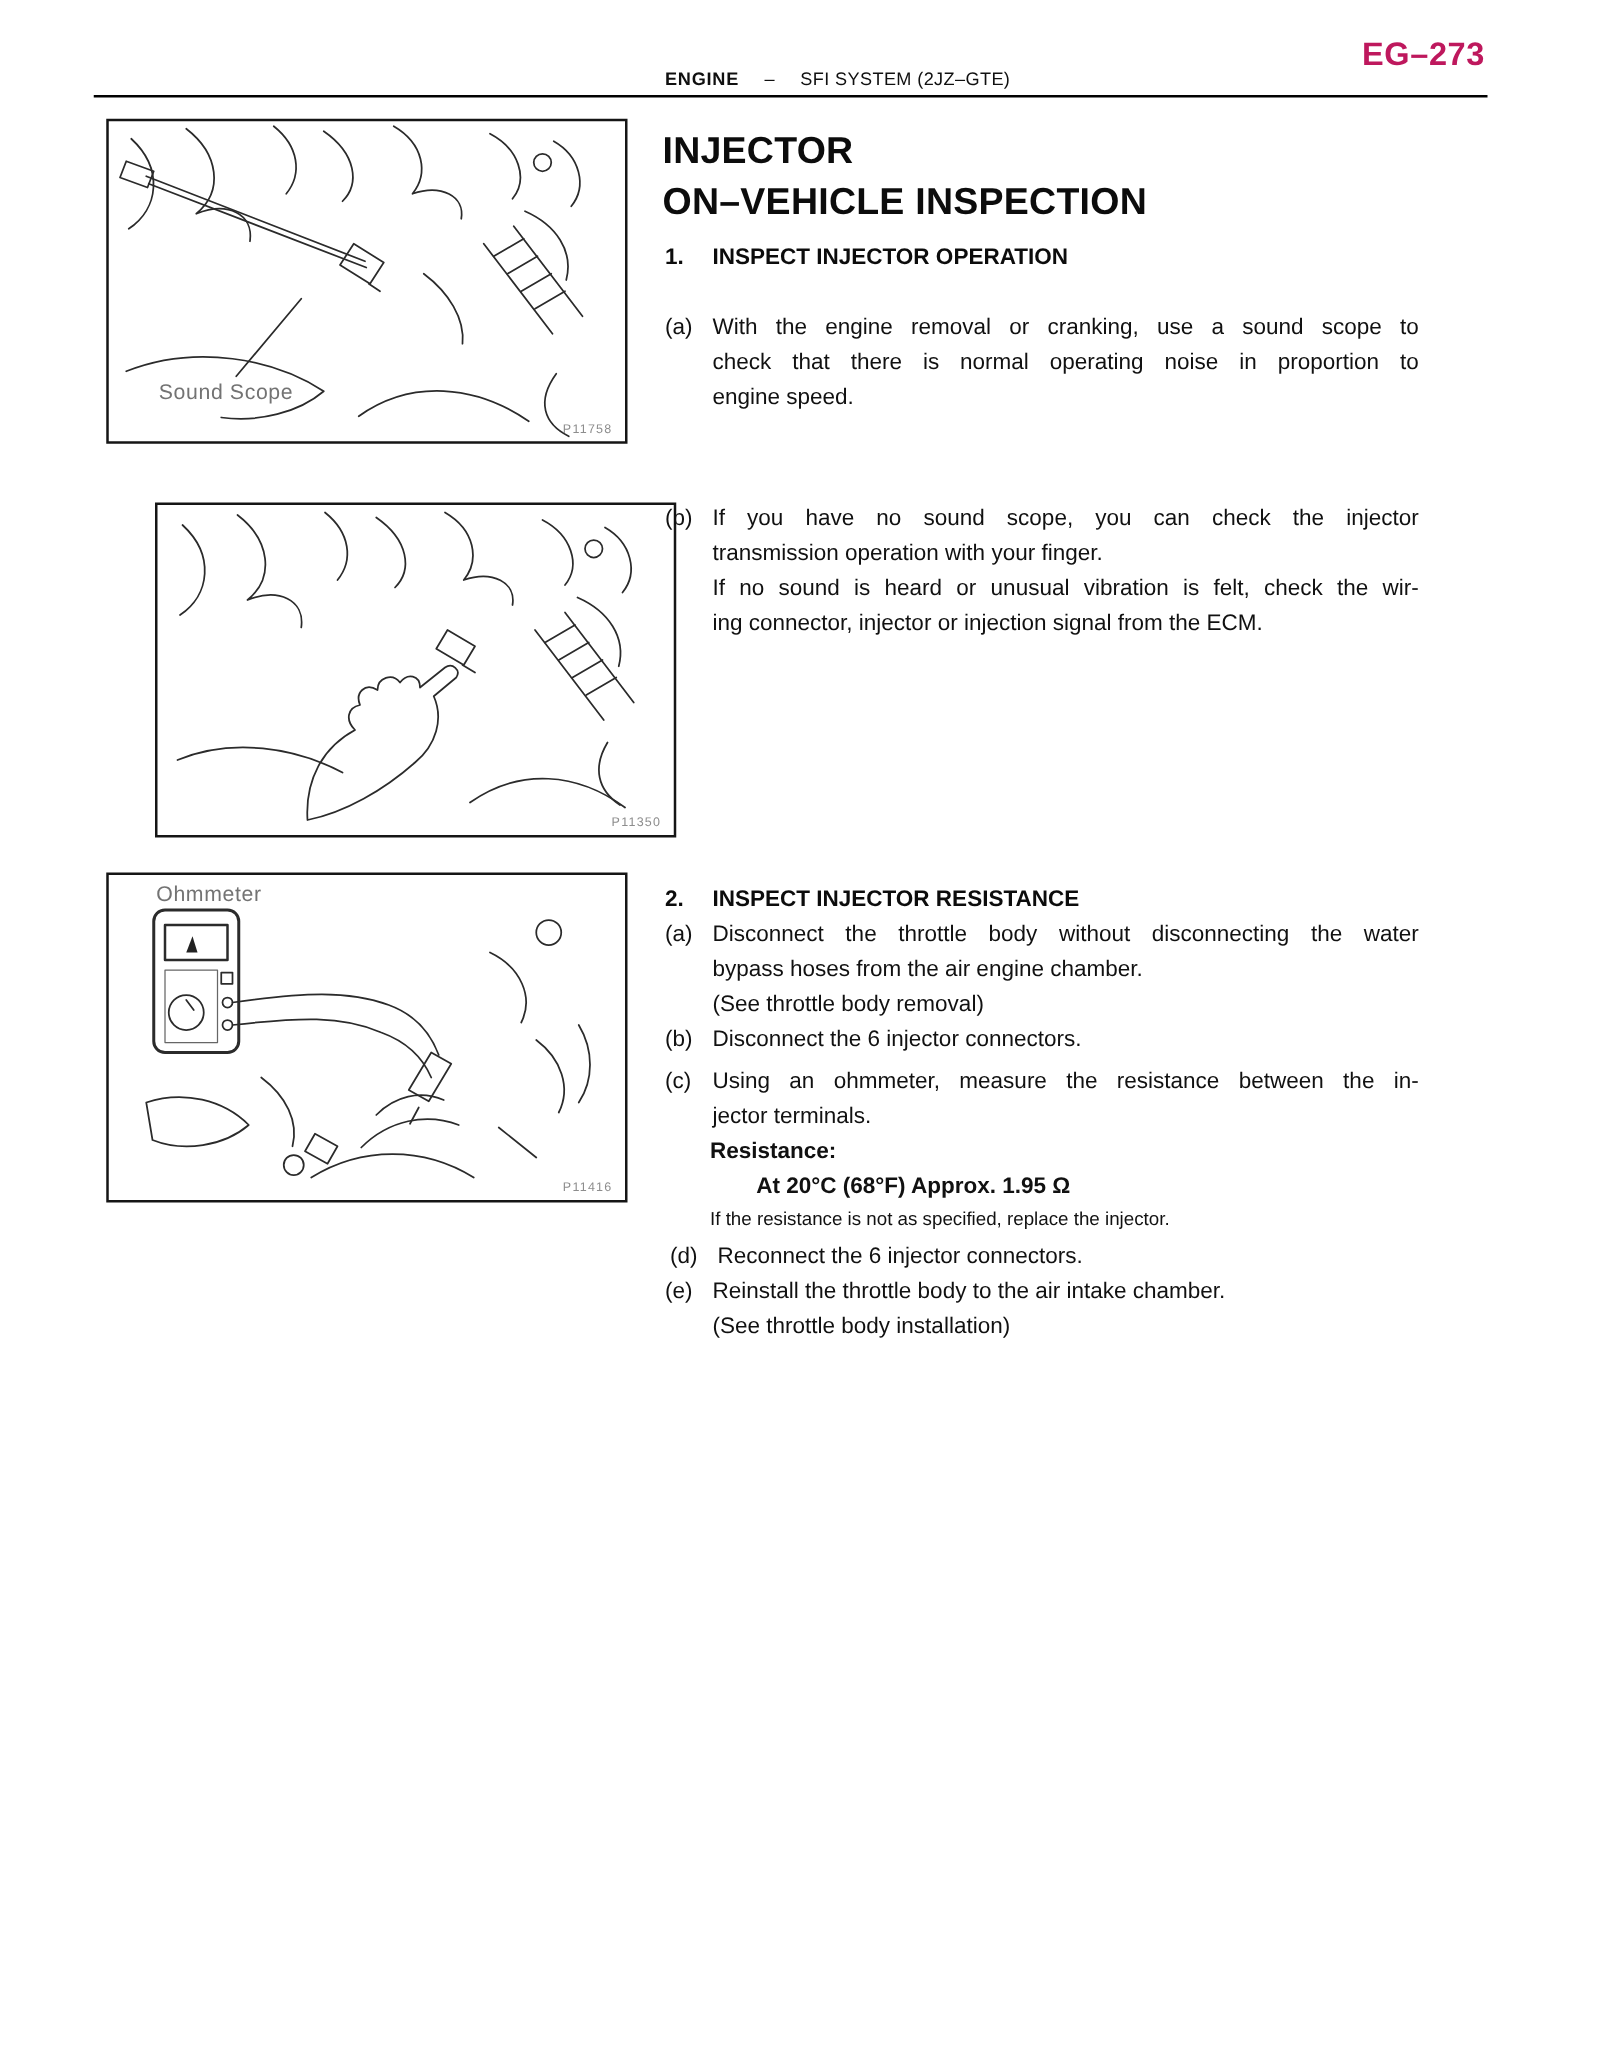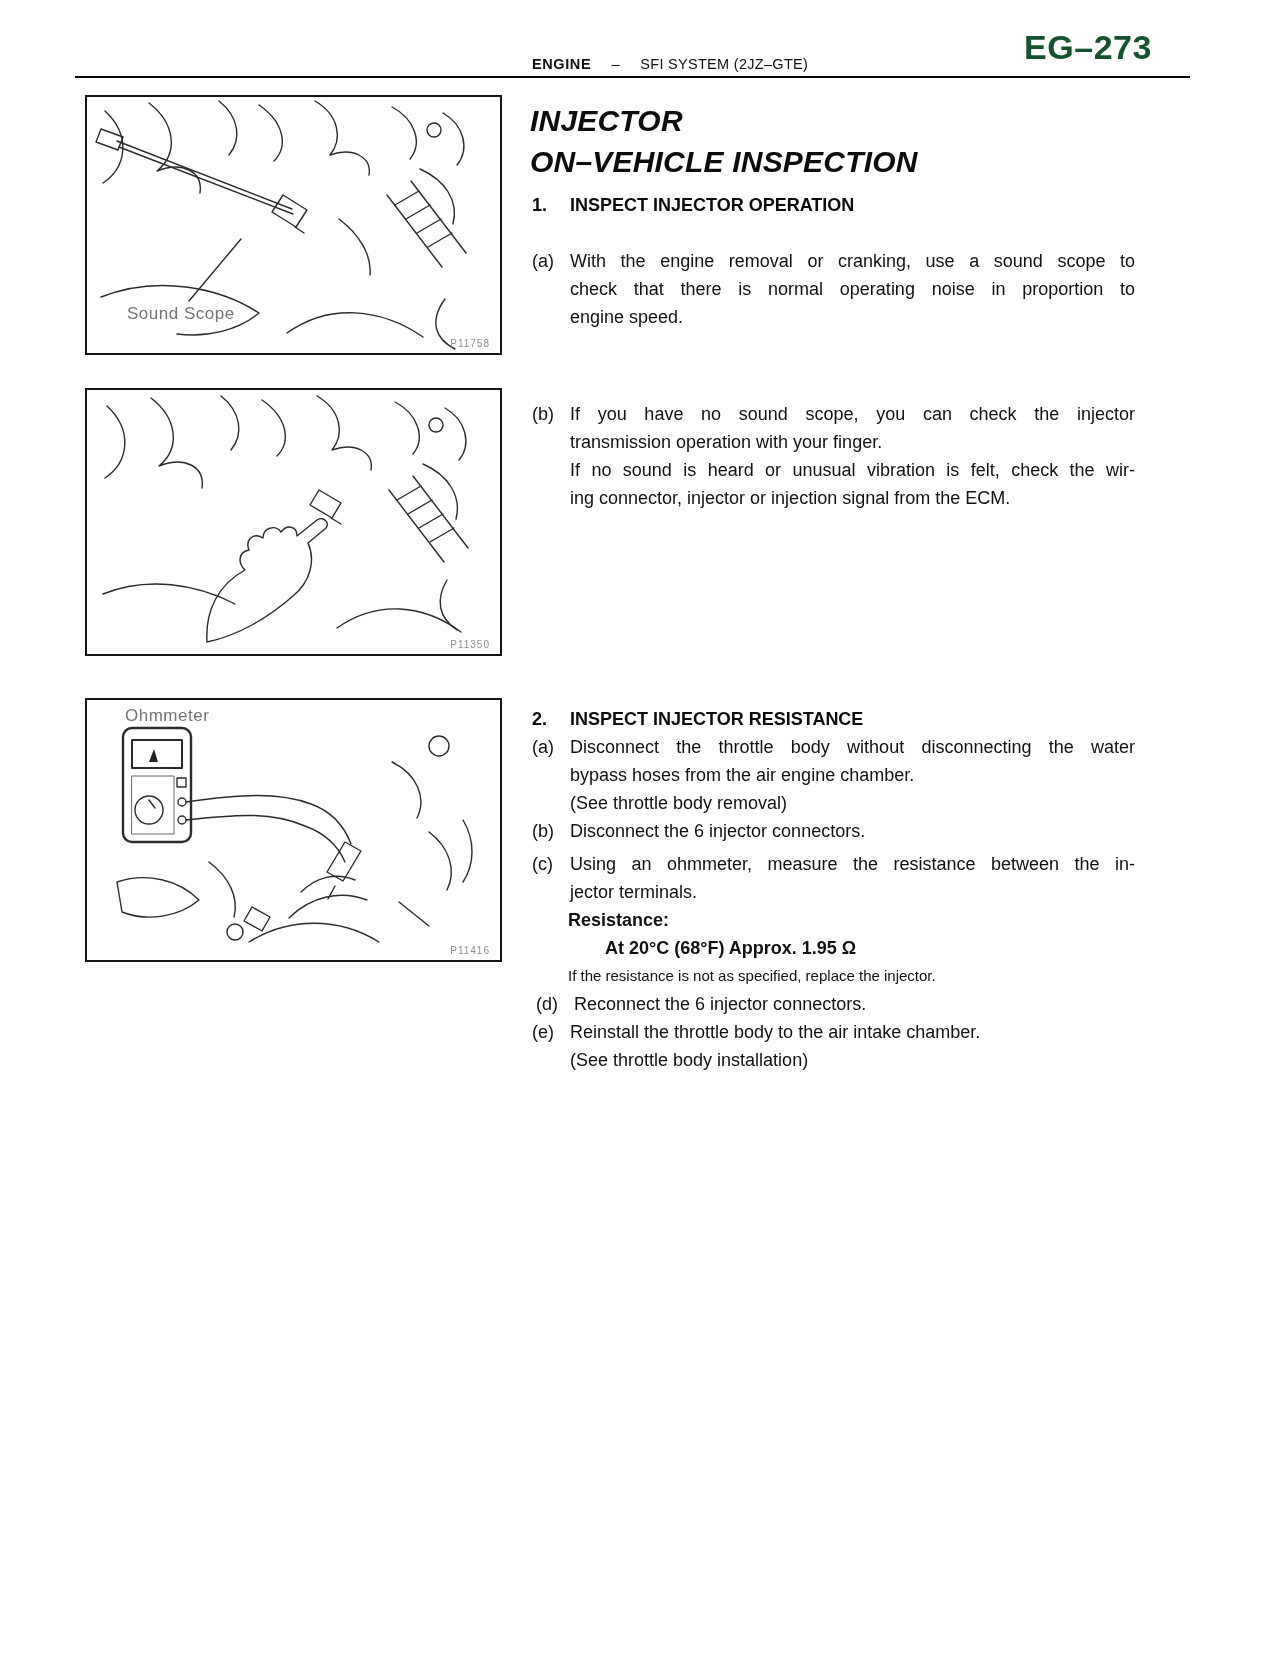--- a/index.html
+++ b/index.html
@@ -3,39 +3,39 @@
 <meta charset="utf-8">
 <style>
   html,body { margin:0; padding:0; background:#e8e8e8; }
   .page {
     position:relative; width:1280px; height:1656px; background:#ffffff;
     font-family:"Liberation Sans", sans-serif; color:#111; overflow:hidden;
     margin:0 auto;
   }
   
   .page-number {
-    position:absolute; top:28px; left:988px; width:200px; text-align:center;
-    font-size:34px; font-weight:bold; letter-spacing:0.5px; color:#14532d;
+    position:absolute; top:28px; left:988px; width:200px; text-align:right;
+    font-size:26px; font-weight:bold; letter-spacing:0.5px; color:#be185d;
   }
   .running-header {
     position:absolute; top:56px; left:532px; font-size:14.5px; color:#101010;
     letter-spacing:0.3px; white-space:nowrap;
   }
   .running-header .sec { font-weight:bold; letter-spacing:0.6px; }
   .running-header .sep { display:inline-block; margin:0 16px; }
   .header-rule {
     position:absolute; top:76px; left:75px; width:1115px; height:2px; background:#000;
   }
   
   .figure {
     position:absolute; left:85px; width:417px; border:2px solid #151515;
     background:#fff; box-sizing:border-box;
   }
   #fig1 { top:95px;  height:260px; }
-  #fig2 { top:388px; height:268px; }
+  #fig2 { top:402px; height:268px;margin-left:39px; }
   #fig3 { top:698px; height:264px; }
   .figure svg { position:absolute; left:0; top:0; width:100%; height:100%; }
   .fig-label {
     position:absolute; font-size:17px; color:#737373; letter-spacing:0.5px;
     white-space:nowrap;
   }
   #fig1 .fig-label { left:40px; top:207px; }
   #fig3 .fig-label { left:38px; top:6px; }
   .fig-code {
     position:absolute; right:10px; bottom:4px; font-size:10px; color:#8d8d8d;
@@ -152,21 +152,21 @@
       <path d="M162,242 C202,217 252,217 292,242"></path>
       <path d="M165,207 l18,10 -8,14 -18,-10 z"></path>
       <circle cx="148" cy="232" r="8"></circle>
       <path d="M312,202 l30,24"></path>
       <path d="M376,120 C388,140 388,164 376,182"></path>
     </svg>
     <div class="fig-label">Ohmmeter</div>
     <div class="fig-code">P11416</div>
   </div>
 
-  <div class="content abs" style="top:100px;font-style:italic;">
+  <div class="content abs" style="top:100px;">
     <div class="page-title">INJECTOR</div>
     <div class="page-title">ON–VEHICLE INSPECTION</div>
   </div>
 
   <div class="content abs" style="top:191px;">
     <div class="sect-head">
       <span class="marker">1.</span>
       <span>INSPECT INJECTOR OPERATION</span>
     </div>
   </div>

